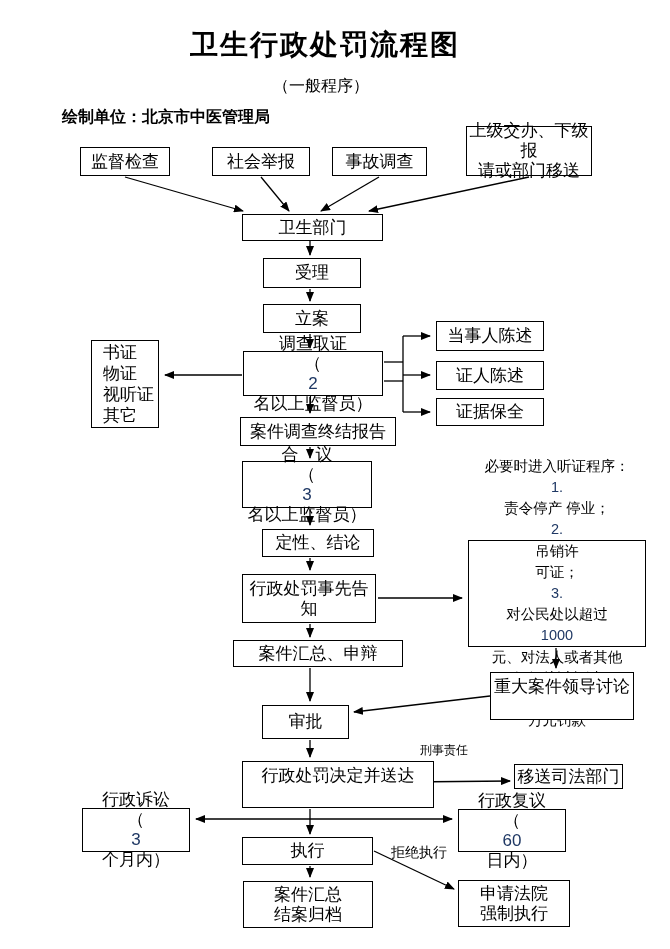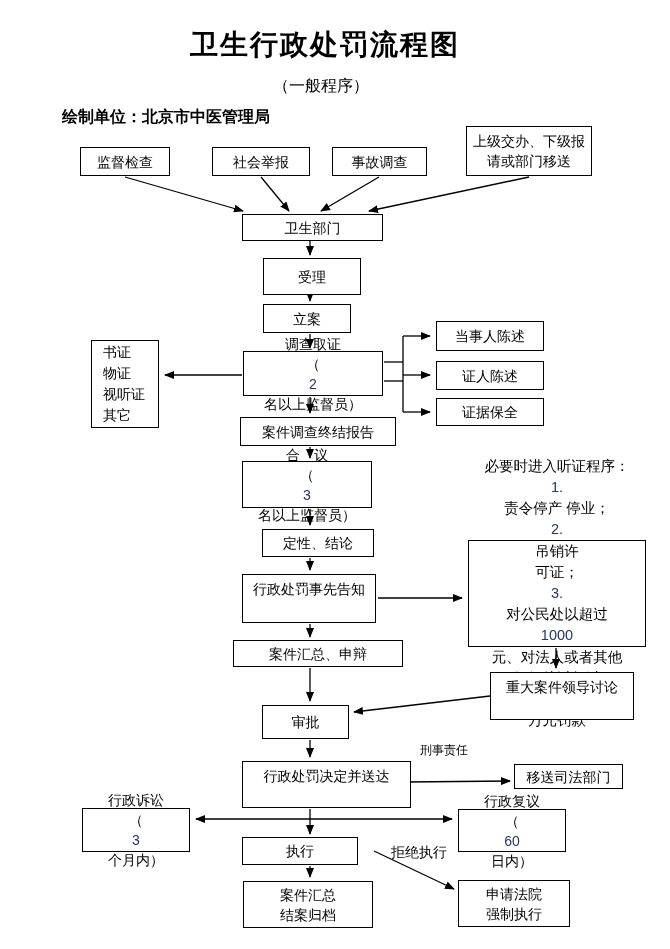--- a/index.html
+++ b/index.html
@@ -28,21 +28,21 @@
   #arrowhead path { fill: var(--line, #000000); }
   .node {
     position: absolute;
     box-sizing: border-box;
     background: var(--bg, #ffffff);
     border: 1.5px solid var(--line, #000000);
     display: flex;
     align-items: center;
     justify-content: center;
     text-align: center;
-    font-size: 14px;
+    font-size: 17px;
     line-height: 20px;
     z-index: 2;
     color: var(--text, #000000);
   }
   .node span { white-space: pre-line; display: block; width: 100%; }
   .node.top { align-items: flex-start; padding-top: 4px; }
   .node.left-text { justify-content: flex-start; }
   .node.left-text span { text-align: left; padding-left: 11px; line-height: 21px; }
   .node.hearing { font-size: 14.5px; line-height: 21.2px; padding: 2px 1px; }
   .num { color: var(--digit, #1f3864); }
@@ -144,24 +144,24 @@
     <span>事故调查</span>
   </div>
   <div class="node" style="left:466px;top:126px;width:126px;height:50px">
     <span>上级交办、下级报
 请或部门移送</span>
   </div>
 
   <div class="node" style="left:242px;top:214px;width:141px;height:27px">
     <span>卫生部门</span>
   </div>
-  <div class="node" style="left:263px;top:258px;width:98px;height:37px">
+  <div class="node" style="left:263px;top:258px;width:98px;height:30px">
     <span>受理</span>
   </div>
-  <div class="node" style="left:263px;top:304px;width:88px;height:29px">
+  <div class="node" style="left:263px;top:304px;width:98px;height:29px">
     <span>立案</span>
   </div>
 
   <div class="node left-text" style="left:91px;top:340px;width:68px;height:88px">
     <span>书证
 物证
 视听证
 其它</span>
   </div>
   <div class="node" style="left:243px;top:351px;width:140px;height:45px">
@@ -203,36 +203,36 @@
   <div class="node" style="left:233px;top:640px;width:170px;height:27px">
     <span>案件汇总、申辩</span>
   </div>
   <div class="node top" style="left:490px;top:672px;width:144px;height:48px">
     <span>重大案件领导讨论</span>
   </div>
   <div class="node" style="left:262px;top:705px;width:87px;height:34px">
     <span>审批</span>
   </div>
 
-  <div class="node top" style="left:242px;top:761px;width:169px;height:47px">
+  <div class="node top" style="left:242px;top:761px;width:192px;height:47px">
     <span>行政处罚决定并送达</span>
   </div>
   <div class="node" style="left:514px;top:764px;width:109px;height:25px">
     <span>移送司法部门</span>
   </div>
 
   <div class="node" style="left:82px;top:808px;width:108px;height:44px">
     <span>行政诉讼
 （<span class="num">3</span> 个月内）</span>
   </div>
   <div class="node" style="left:458px;top:809px;width:108px;height:43px">
     <span>行政复议
 （<span class="num">60</span> 日内）</span>
   </div>
-  <div class="node" style="left:242px;top:837px;width:116px;height:28px">
+  <div class="node" style="left:242px;top:837px;width:131px;height:28px">
     <span>执行</span>
   </div>
 
   <div class="node" style="left:243px;top:881px;width:130px;height:47px">
     <span>案件汇总
 结案归档</span>
   </div>
   <div class="node" style="left:458px;top:880px;width:112px;height:47px">
     <span>申请法院
 强制执行</span>

